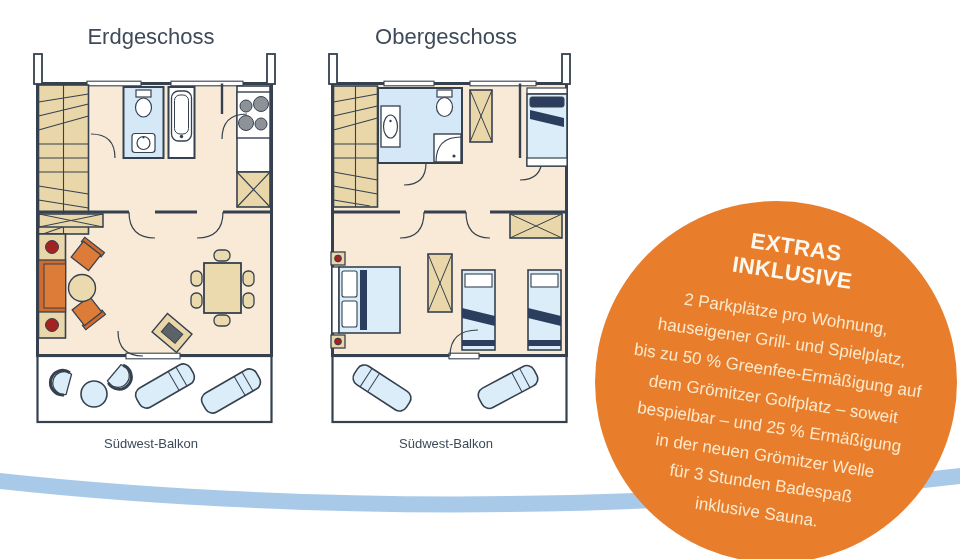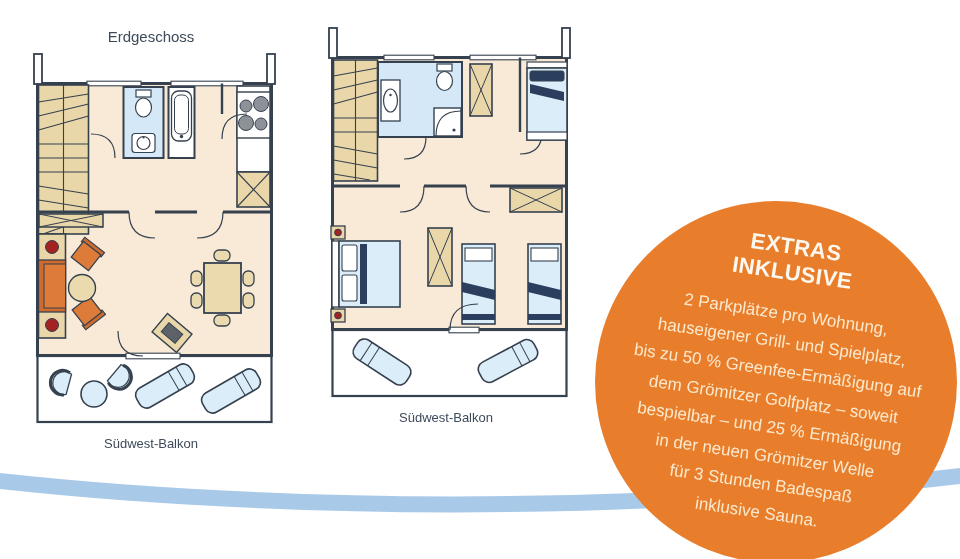--- a/index.html
+++ b/index.html
@@ -7,21 +7,21 @@
     --navy:#2b3e5e; --forange:#cf6b2e; --forange2:#dd7c38; --fred:#a32222; --ftable:#ebdaae;
     --burner:#8d9298; --ftv:#5d6269; --swoosh:#a9c9e9; --label:#3d4a59;
     --badge-bg:#e87d2b; --badge-title:#fdf8ef; --badge-text:#fbe9cd;
   }
   html,body{margin:0;padding:0}
   body{width:960px;height:559px;position:relative;overflow:hidden;background:#fff;
        font-family:"Liberation Sans","DejaVu Sans",sans-serif;}
   .plan{position:absolute;width:252px;text-align:center;z-index:2}
   .plan-eg{left:25px;top:24px}
   .plan-og{left:320px;top:24px}
-  .plan-title{font-size:15px;color:var(--label);height:26px;line-height:26px;font-weight:normal}
+  .plan-title{font-size:22px;color:var(--label);height:26px;line-height:26px;font-weight:normal}
   .plan-label{font-size:13px;color:var(--label);margin-top:6px}
   svg{display:block}
   
   .s{stroke:var(--wall)} .f-none{fill:none} .f-white{fill:#fff}
   .f-floor{fill:var(--floor)} .f-wood{fill:var(--wood)} .f-wblue{fill:var(--wblue)}
   .f-fblue{fill:var(--fblue)} .f-navy{fill:var(--navy)} .f-orange{fill:var(--forange)}
   .f-orange2{fill:var(--forange2)} .f-red{fill:var(--fred)} .f-table{fill:var(--ftable)}
   .f-burner{fill:var(--burner)} .f-tv{fill:var(--ftv)} .f-wall{fill:var(--wall)}
   .swoosh{position:absolute;left:0;top:455px;z-index:1}
   .badge{position:absolute;left:595px;top:201px;width:362px;height:362px;border-radius:50%;
@@ -152,20 +152,21 @@
     </g>
     <g transform="translate(206,341) rotate(-30)">
       <rect x="-31" y="-11" width="62" height="22" rx="8" class="s f-fblue" stroke-width="1.6"></rect>
       <path class="s f-none" stroke-width="1" d="M10,-11 V11 M19,-11 V11"></path>
     </g>
   </svg>
   <div class="plan-label">Südwest-Balkon</div>
 </div>
 
 <div class="plan plan-og">
+  <div class="plan-title">Obergeschoss</div>
   <svg width="252" height="380" viewBox="0 0 252 380">
     <rect x="12.5" y="306" width="234" height="66" class="s f-white" stroke-width="2.2"></rect>
     <rect x="12.5" y="33.5" width="234" height="272" class="s f-floor" stroke-width="3"></rect>
     <g>
       <rect x="9" y="4" width="8" height="30" class="s f-white" stroke-width="1.8"></rect>
       <rect x="242" y="4" width="8" height="30" class="s f-white" stroke-width="1.8"></rect>
     </g>
     <g>
       <rect x="64" y="31.2" width="50" height="4.6" class="s f-white" stroke-width="1.1"></rect>
       <rect x="150" y="31.2" width="66" height="4.6" class="s f-white" stroke-width="1.1"></rect>

